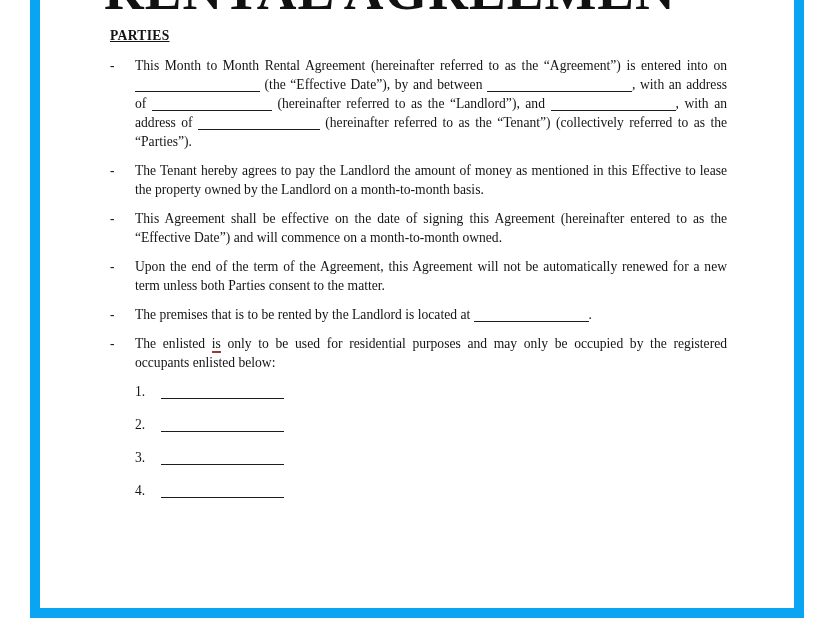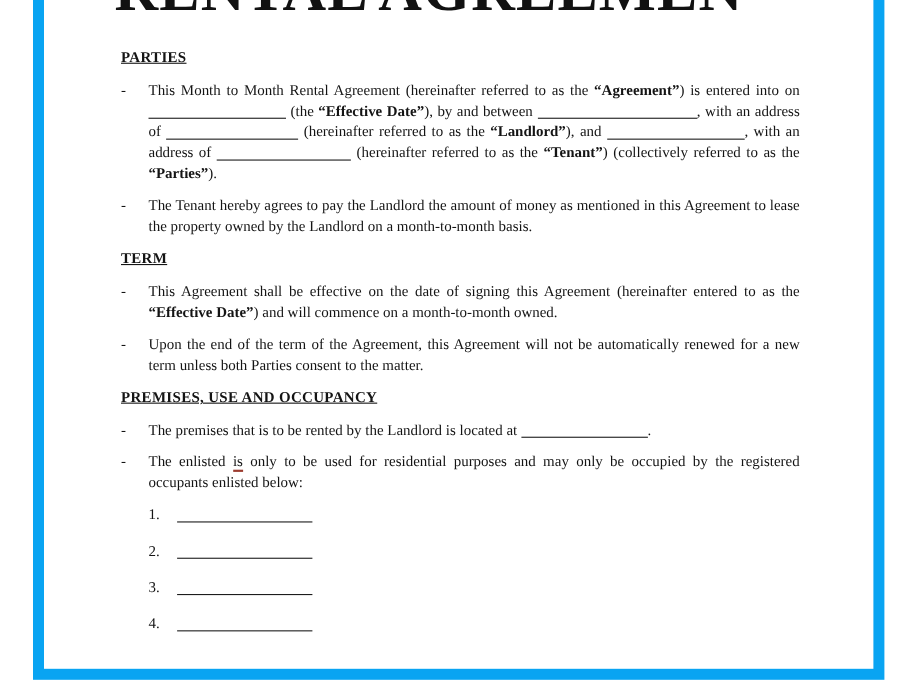--- a/index.html
+++ b/index.html
@@ -25,25 +25,25 @@
   }
   .big-title{
     position:relative;top:-37px;width:100%;
     font-weight:700;font-size:55px;line-height:56px;white-space:nowrap;
     text-align:center;letter-spacing:1px;color:#111;
   }
   .heading{
     font-weight:700;text-decoration:underline;letter-spacing:.3px;
     margin:10px 0 11px 0;
   }
-  .sec:first-child .heading{margin-top:16px;}
+  .sec:first-child .heading{margin-top:0;}
   .item{display:flex;margin-bottom:10px;}
   .dash{width:25px;flex:none;}
   .para{margin:0;flex:1;text-align:justify;}
-  .b{font-weight:700;}
+  .b{font-weight:400;}
   .gc{border-bottom:2px solid var(--gc-color,#9c3b2f);}
   .blank{
     display:inline-block;height:13px;margin-bottom:-3px;
     border-bottom:1px solid #1c1c1c;
   }
   .numlist{margin-left:25px;margin-top:3px;}
   .numrow{height:19px;margin-bottom:14px;}
   .num{display:inline-block;width:26px;}
 </style>
 </head>
@@ -59,36 +59,34 @@
     <section class="sec">
       <div class="heading">PARTIES</div>
       <div class="item">
         <span class="dash">-</span>
         <p class="para"><span>This Month to Month Rental Agreement (hereinafter referred to as the </span><span class="b">“Agreement”</span><span>) is entered into on </span><span class="blank" style="width: 125px;"></span><span> (the </span><span class="b">“Effective Date”</span><span>), by and between </span><span class="blank" style="width: 145px;"></span><span>, with an address of </span><span class="blank" style="width: 120px;"></span><span> (hereinafter referred to as the </span><span class="b">“Landlord”</span><span>), and </span><span class="blank" style="width: 125px;"></span><span>, with an address of </span><span class="blank" style="width: 122px;"></span><span> (hereinafter referred to as the </span><span class="b">“Tenant”</span><span>) (collectively referred to as the </span><span class="b">“Parties”</span><span>).</span></p>
       </div>
     </section>
     <section class="sec">
       <div class="item">
         <span class="dash">-</span>
-        <p class="para"><span>The Tenant hereby agrees to pay the Landlord the amount of money as mentioned in this Agreement to lease the property owned by the Landlord on a month-to-month basis.</span></p>
+        <p class="para"><span>The Tenant hereby agrees to pay the Landlord the amount of money as mentioned in this Effective to lease the property owned by the Landlord on a month-to-month basis.</span></p>
       </div>
     </section>
     <section class="sec">
-      <div class="heading">TERM</div>
       <div class="item">
         <span class="dash">-</span>
         <p class="para"><span>This Agreement shall be effective on the date of signing this Agreement (hereinafter entered to as the </span><span class="b">“Effective Date”</span><span>) and will commence on a month-to-month owned.</span></p>
       </div>
       <div class="item">
         <span class="dash">-</span>
         <p class="para"><span>Upon the end of the term of the Agreement, this Agreement will not be automatically renewed for a new term unless both Parties consent to the matter.</span></p>
       </div>
     </section>
     <section class="sec">
-      <div class="heading">PREMISES, USE AND OCCUPANCY</div>
       <div class="item">
         <span class="dash">-</span>
         <p class="para"><span>The premises that is to be rented by the Landlord is located at </span><span class="blank" style="width: 115px;"></span><span>.</span></p>
       </div>
       <div class="item">
         <span class="dash">-</span>
         <p class="para"><span>The enlisted </span><span class="gc">is</span><span> only to be used for residential purposes and may only be occupied by the registered occupants enlisted below:</span></p>
       </div>
       <div class="numlist">
         <div class="numrow"><span class="num">1.</span><span class="blank" style="width: 123px;"></span></div>

